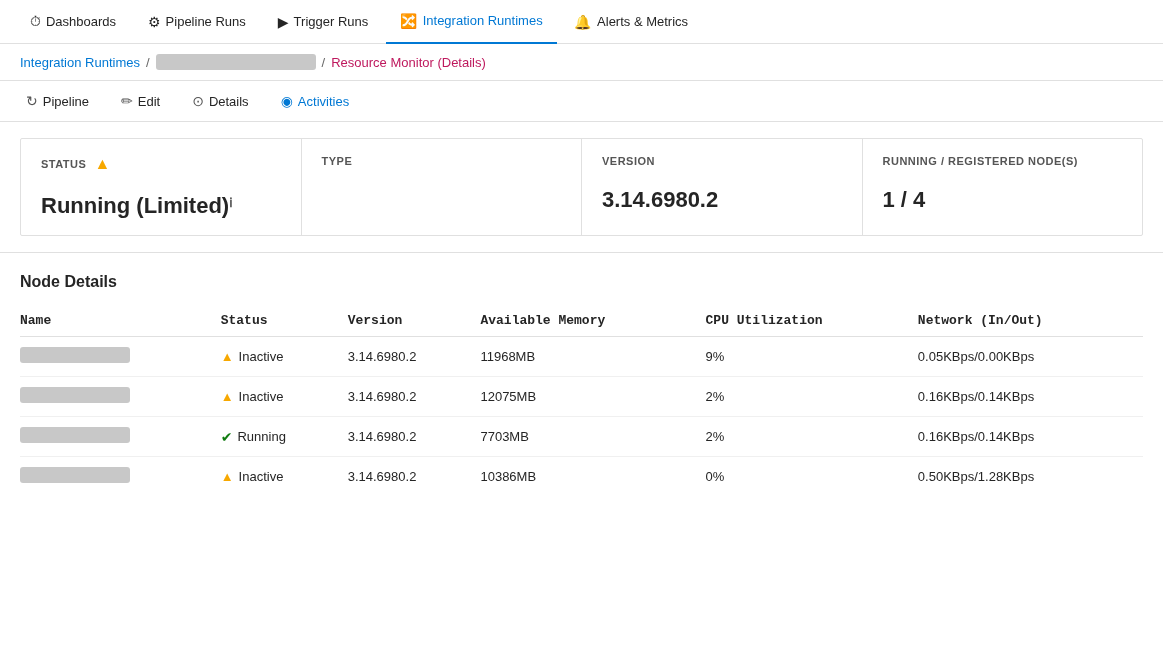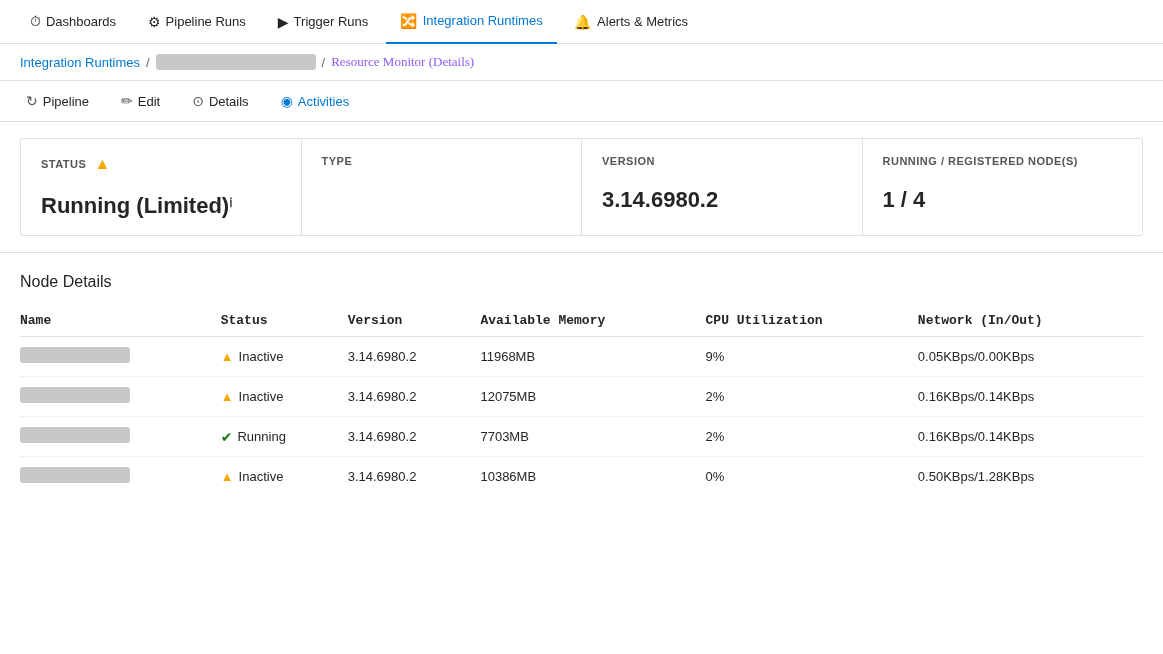--- a/index.html
+++ b/index.html
@@ -40,21 +40,21 @@
     }
     .breadcrumb-link { color: #0078d4; cursor: pointer; text-decoration: none; }
     .breadcrumb-sep { color: #666; }
     .breadcrumb-blurred {
       background: #c8c8c8;
       border-radius: 3px;
       width: 160px;
       height: 16px;
       display: inline-block;
     }
-    .breadcrumb-current { color: #8b5cf6; font-family: Liberation Serif, serif; }
+    .breadcrumb-current { color: #be185d; }
 
     
     .toolbar {
       display: flex;
       align-items: center;
       padding: 8px 20px;
       gap: 20px;
       border-bottom: 1px solid #e0e0e0;
     }
     .toolbar-btn {
@@ -114,21 +114,21 @@
     .warn-icon { color: #f7a800; font-size: 16px; }
     .warn-icon-sm { color: #f7a800; font-size: 13px; }
     .ok-icon { color: #107c10; font-size: 14px; }
 
     
     .node-details {
       padding: 20px 20px 10px;
     }
     .section-title {
       font-size: 16px;
-      font-weight: 400;
+      font-weight: 700;
       margin-bottom: 14px;
     }
     .node-table {
       width: 100%;
       border-collapse: collapse;
     }
     .node-table th {
       font-size: 13px;
       font-weight: 700;
       text-align: left;

